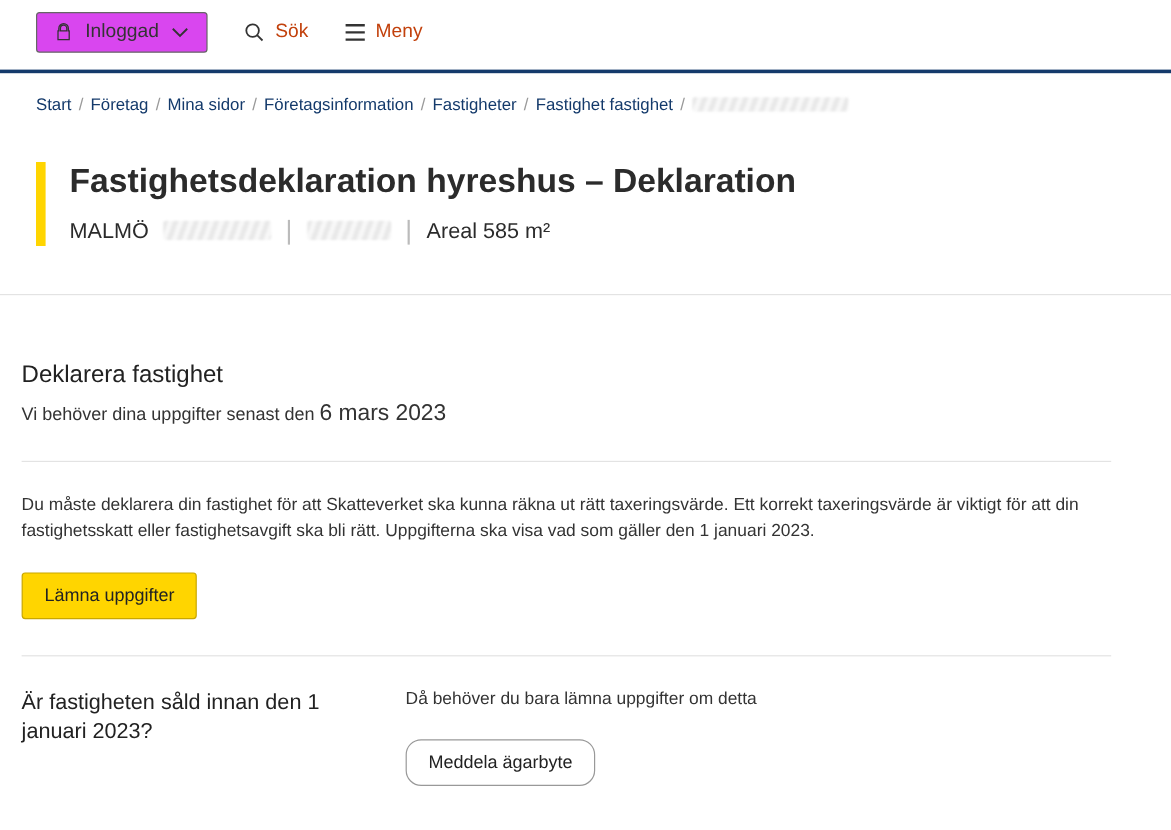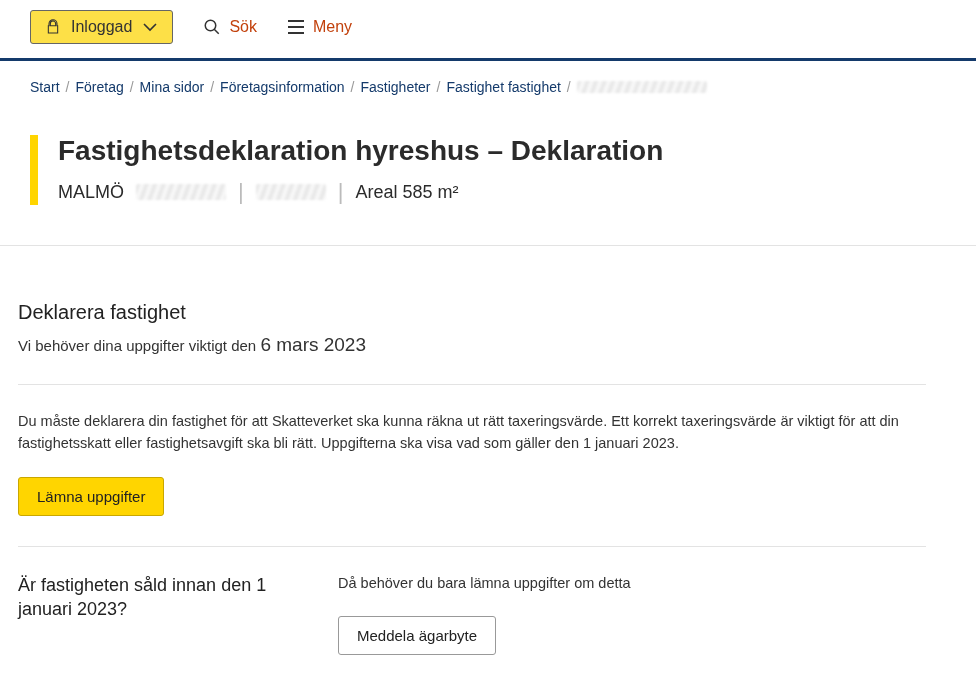--- a/index.html
+++ b/index.html
@@ -34,21 +34,21 @@
   .login-btn {
     display: flex;
     align-items: center;
     gap: 10px;
     padding: 7px 14px;
     border: 1.5px solid #666;
     border-radius: 3px;
     color: #333;
     font-size: 16px;
     cursor: pointer;
-    background: #fde047;
+    background: #d946ef;
   }
   .hdr-link {
     display: flex;
     align-items: center;
     gap: 8px;
     font-size: 16px;
     color: #c2410c;
     cursor: pointer;
   }
 
@@ -137,21 +137,21 @@
     cursor: pointer;
     color: #222;
   }
   .btn-secondary {
     display: inline-block;
     margin-top: 22px;
     background: #fff;
     border: 1.5px solid #999;
     padding: 10px 18px;
     font-size: 15px;
-    border-radius: 3px;
+    border-radius: 13px;
     cursor: pointer;
     color: #222;
   }
 </style>
 </head>
 <body>
 
 <div class="header">
   <div class="header-right">
     <div class="login-btn">
@@ -207,21 +207,21 @@
     <span class="vbar">|</span>
     <span>Areal 585 m²</span>
   </div>
 </div>
 
 <div class="full-rule"></div>
 
 <div class="content">
   <div class="section-heading">Deklarera fastighet</div>
   <div class="deadline">
-    <span>Vi behöver dina uppgifter viktigt den </span><span class="date">6 mars 2023</span>
+    <span>Vi behöver dina uppgifter senast den </span><span class="date">6 mars 2023</span>
   </div>
 
   <div class="row">
     <div class="row-right">
       <div>Du måste deklarera din fastighet för att Skatteverket ska kunna räkna ut rätt taxeringsvärde. Ett korrekt taxeringsvärde är viktigt för att din fastighetsskatt eller fastighetsavgift ska bli rätt. Uppgifterna ska visa vad som gäller den 1 januari 2023.</div>
       <button class="btn-primary">Lämna uppgifter</button>
     </div>
   </div>
 
   <div class="row">

